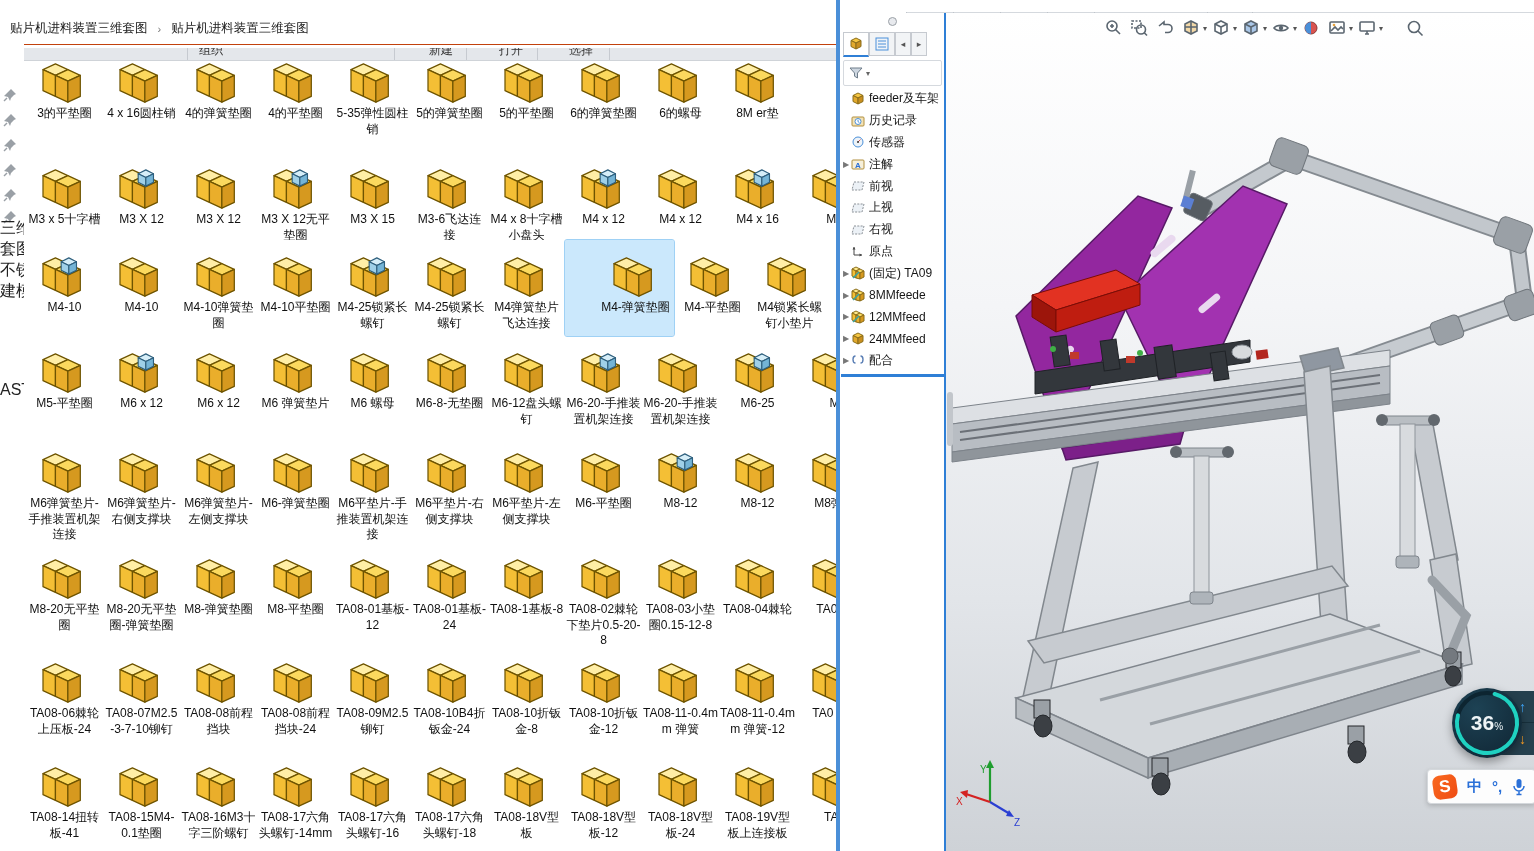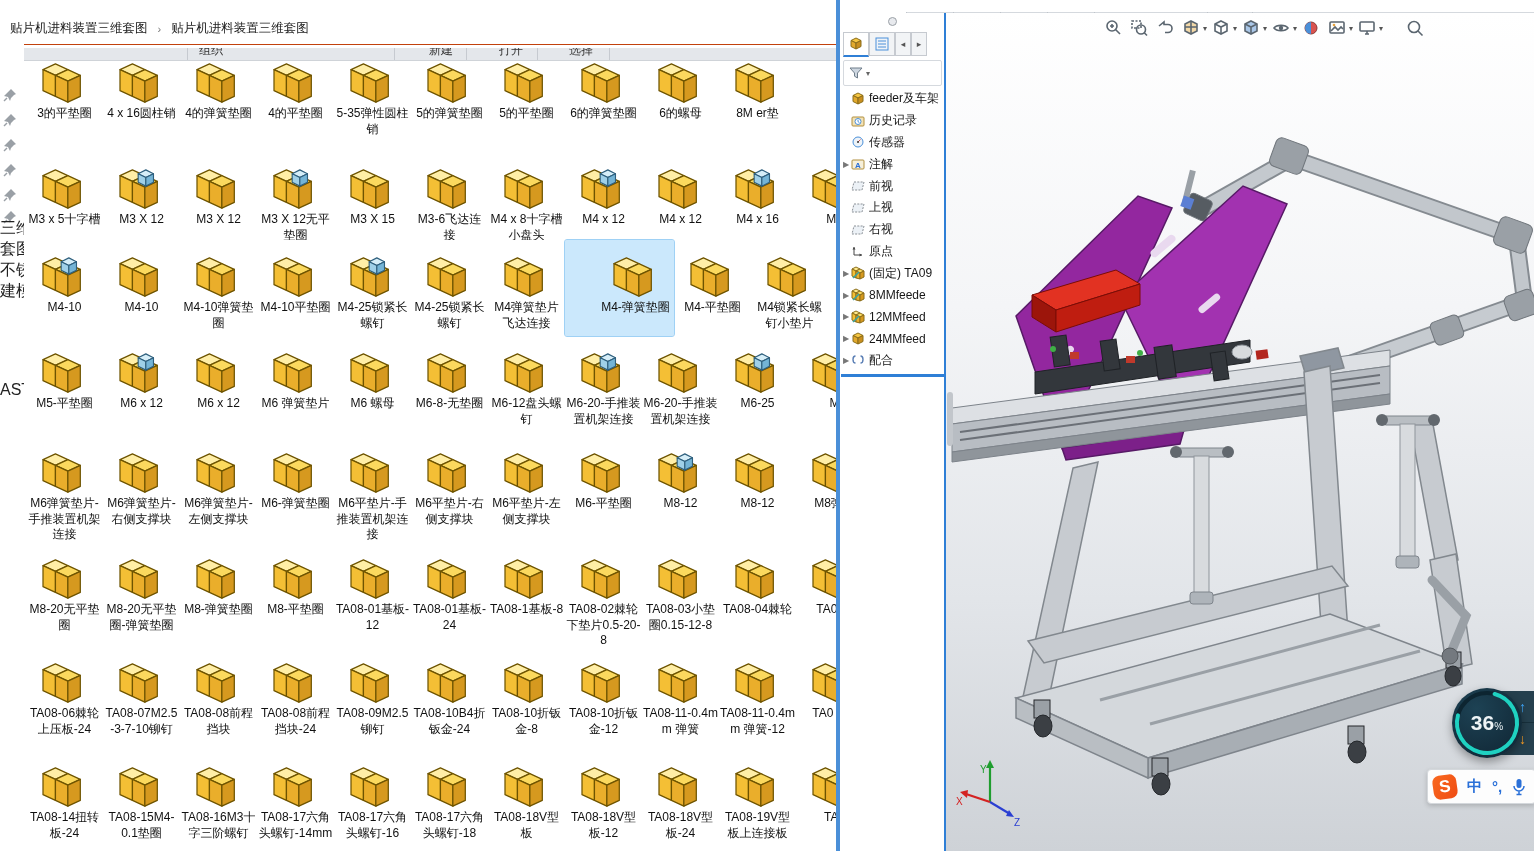--- a/index.html
+++ b/index.html
@@ -1269,21 +1269,21 @@
             <svg viewBox="0 0 48 46" width="48" height="44">
               <g stroke="#6e5400" stroke-width="1.3" stroke-linejoin="round">
                 <polygon points="14,3 27,9 14,15 1,9" fill="#ffeea6"></polygon>
                 <polygon points="27,9 40,15 27,21 14,15" fill="#fbd95e"></polygon>
                 <polygon points="1,9 14,15 14,37 1,31" fill="#f4bf35"></polygon>
                 <polygon points="14,15 27,21 27,43 14,37" fill="#eaae2b"></polygon>
                 <polygon points="27,21 40,15 40,37 27,43" fill="#d6991f"></polygon>
               </g>
             </svg>
           </div>
-          <div class="lb">TA08-14扭转板-24</div>
+          <div class="lb">TA08-14扭转板-41</div>
         </div>
         <div class="file-cell">
           <div class="ic">
             <svg viewBox="0 0 48 46" width="48" height="44">
               <g stroke="#6e5400" stroke-width="1.3" stroke-linejoin="round">
                 <polygon points="14,3 27,9 14,15 1,9" fill="#ffeea6"></polygon>
                 <polygon points="27,9 40,15 27,21 14,15" fill="#fbd95e"></polygon>
                 <polygon points="1,9 14,15 14,37 1,31" fill="#f4bf35"></polygon>
                 <polygon points="14,15 27,21 27,43 14,37" fill="#eaae2b"></polygon>
                 <polygon points="27,21 40,15 40,37 27,43" fill="#d6991f"></polygon>

